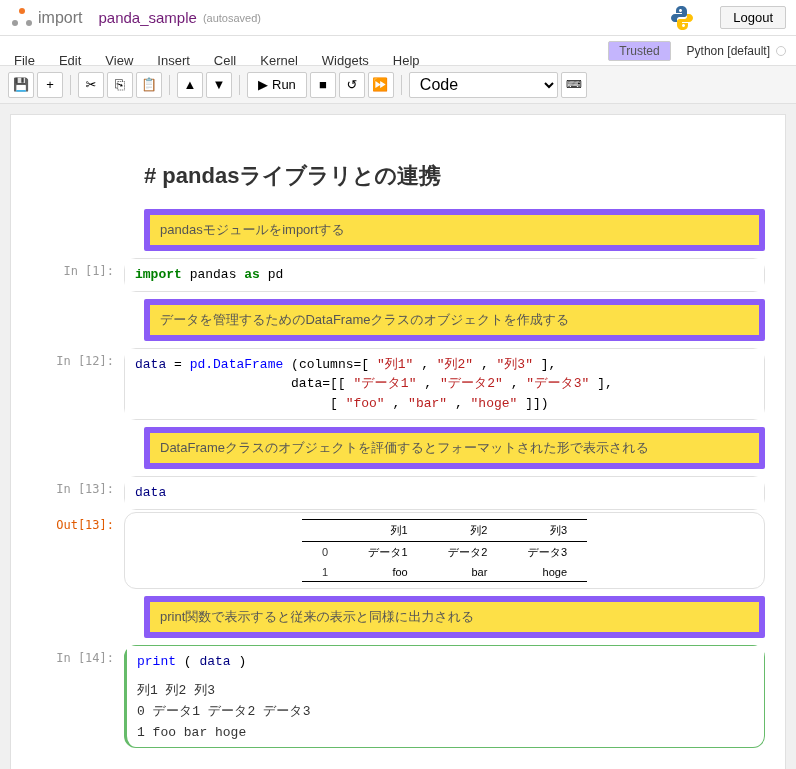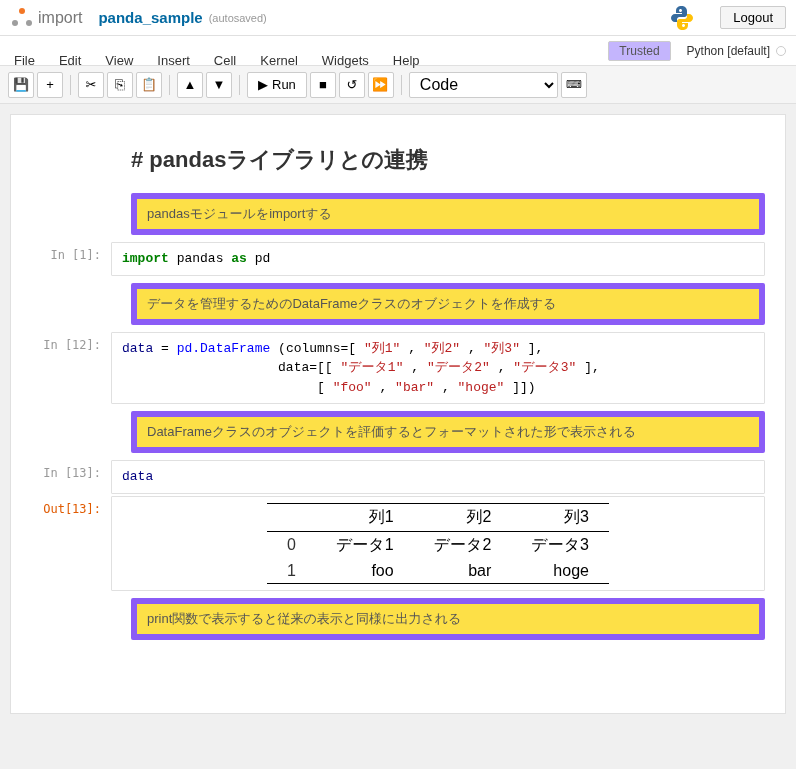--- a/index.html
+++ b/index.html
@@ -25,22 +25,22 @@
       margin-right: 4px;
     }
     .jupyter-name {
       font-size: 16px;
       color: #777;
       font-weight: normal;
       margin-right: 8px;
     }
     .notebook-name {
       font-size: 15px;
-      color: #0369a1;
-      font-weight: bold;
+      color: #701a75;
+      font-weight: normal;
       margin-right: 6px;
     }
     .autosaved {
       font-size: 11px;
       color: #999;
     }
     .header-right {
       margin-left: auto;
       display: flex;
       align-items: center;
@@ -167,21 +167,22 @@
     .main-content {
       background: #fff;
       margin: 10px;
       padding: 20px 0;
       border: 1px solid #e0e0e0;
       min-height: 600px;
     }
 
     .notebook-area {
       max-width: 780px;
-      margin: 0 auto;
+      margin: 16px auto;
+      padding-left: 13px;
     }
 
     
     .title-cell {
       padding: 10px 20px 10px 120px;
       margin-bottom: 4px;
     }
     .cell-title {
       font-size: 22px;
       font-weight: bold;
@@ -202,21 +203,21 @@
       color: #999;
       padding-top: 6px;
       font-family: monospace;
     }
     .cell-label.out {
       color: #e05a00;
     }
     .cell-content {
       flex: 1;
       border: 1px solid #e0e0e0;
-      border-radius: 1px;
+      border-radius: 12px;
       margin-right: 20px;
     }
     .cell-content.active {
       border-color: #66bb6a;
       border-left: 3px solid #66bb6a;
     }
     .cell-code {
       padding: 6px 10px;
       font-family: 'Courier New', monospace;
       font-size: 13px;
@@ -240,21 +241,21 @@
 
     
     .kw { color: #008000; font-weight: bold; }
     .str { color: #ba2121; }
     .var { color: #000080; }
     .func { color: #0000ff; }
 
     
     .output-area {
       padding: 6px 10px;
-      font-size: 16px;
+      font-size: 11px;
     }
     .output-table {
       border-collapse: collapse;
       margin: 0 auto;
     }
     .output-table th {
       text-align: right;
       padding: 3px 20px;
       font-weight: normal;
       border-bottom: 1px solid #000;
@@ -466,15 +467,31 @@
         </div>
       </div>
     </div>
 
     <div class="comment-cell">
       <div class="comment-box">
         <span>print関数で表示すると従来の表示と同様に出力される</span>
       </div>
     </div>
 
+    <div class="cell-row">
+      <div class="cell-label">In [14]:</div>
+      <div class="cell-content active">
+        <div class="cell-code">
+          <span class="func">print</span>
+          <span>(</span>
+          <span class="var">data</span>
+          <span>)</span>
+        </div>
+        <div class="print-output">
+          <div>        列1       列2      列3</div>
+          <div>0   データ1   データ2   データ3</div>
+          <div>1      foo      bar      hoge</div>
+        </div>
+      </div>
+    </div>
 
   </div>
 </div>
 
 </body></html>

